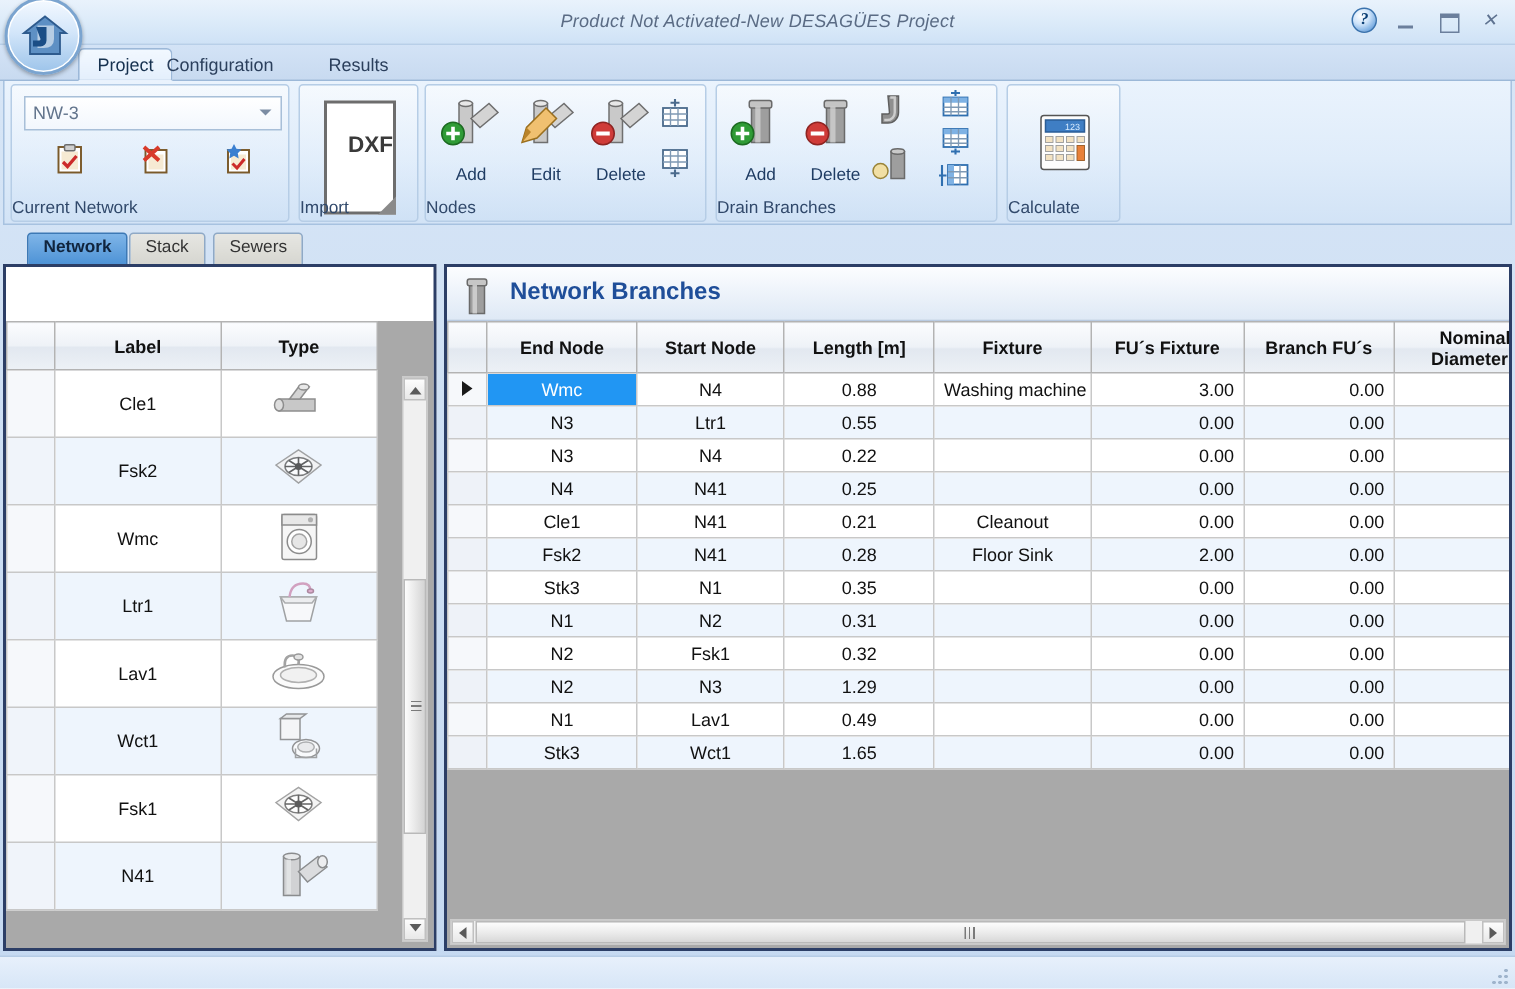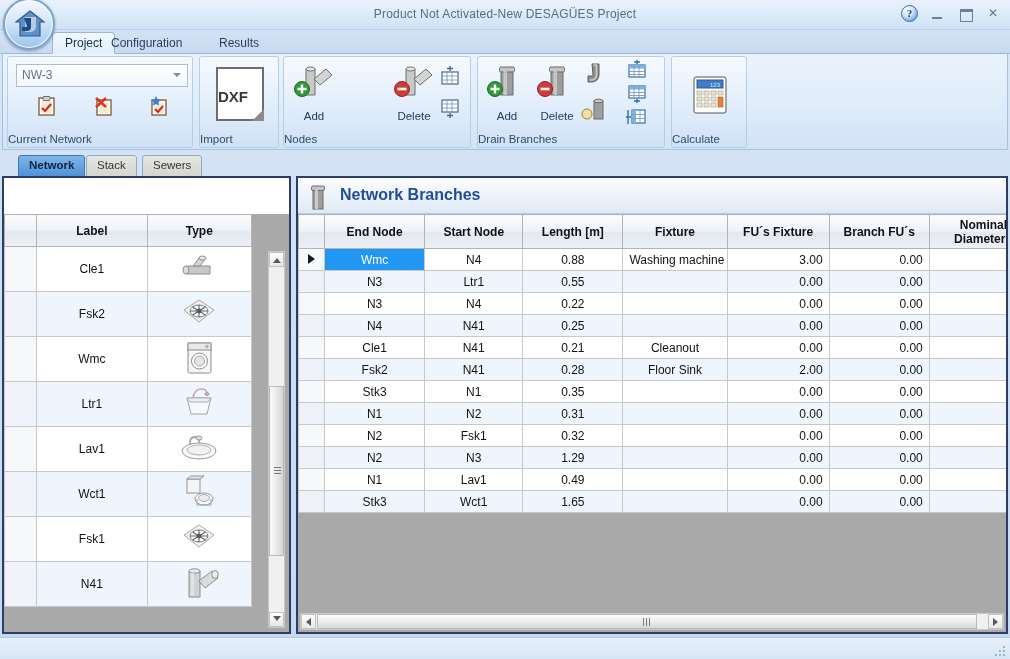--- a/index.html
+++ b/index.html
@@ -16,20 +16,21 @@
     width: 1010px; height: 659px;
     background: linear-gradient(to bottom, #d9e7f7 0%, #cfe0f4 40%, #c5d9f1 100%);
   }
 
   
   .titlebar {
     position: absolute; left: 0; top: 0;
     width: 1010px; height: 30px;
     background: linear-gradient(to bottom, #e9f2fc 0%, #dcebf9 50%, #cfe2f6 100%);
     border-bottom: 1px solid #b8cfe8;
+    font-style: italic;
   }
   .title-text {
     position: absolute; left: 0; top: 7px; width: 1010px;
     text-align: center;
     font-size: 12px; color: #5a6b84;
     letter-spacing: .2px;
   }
   .win-controls {
     position: absolute; right: 8px; top: 5px;
     display: flex; align-items: center; gap: 10px;
@@ -126,26 +127,26 @@
 
   .bigbtn {
     position: absolute; text-align: center; width: 50px;
   }
   .bigbtn .lbl { font-size: 11.5px; color: #1f3c63; margin-top: 1px; }
 
   .smallbtn { position: absolute; }
 
   .dxf {
     position: absolute; left: 16px; top: 10px;
-    width: 48px; height: 54px;
+    width: 48px; height: 76px;
     background: #ffffff;
     border: 2px solid #6d6d6d;
     font-family: "Liberation Sans", sans-serif;
     font-weight: bold; font-size: 15px; color: #3a3a3a;
-    text-align: left; line-height: 56px;
+    text-align: right; line-height: 56px;
   }
   .dxf::after {
     content:""; position:absolute; right:-2px; bottom:-2px;
     border-width: 0 0 12px 12px; border-style: solid;
     border-color: transparent transparent #8a8a8a transparent;
   }
 
   
   .ptabs { position: absolute; left: 18px; top: 155px; height: 22px; }
   .ptab {
@@ -372,20 +373,30 @@
       <div class="grp-body">
         <div class="bigbtn" style="left:5px; top:6px">
           <svg width="44" height="42" viewBox="0 0 44 42">
             <path d="M14 6 h9 v26 h-9 z" fill="#c9c9c9" stroke="#6f6f6f"></path>
             <path d="M22 16 l12 -10 l6 6 l-12 10 z" fill="#d4d4d4" stroke="#6f6f6f"></path>
             <ellipse cx="18.5" cy="6" rx="4.5" ry="2" fill="#e8e8e8" stroke="#6f6f6f"></ellipse>
             <circle cx="10" cy="26" r="7.5" fill="#2f9b36" stroke="#1d6b22"></circle>
             <path d="M10 21.5 v9 M5.5 26 h9" stroke="#fff" stroke-width="2.4"></path>
           </svg>
           <div class="lbl">Add</div>
+        </div>
+        <div class="bigbtn" style="left:55px; top:6px">
+          <svg width="44" height="42" viewBox="0 0 44 42">
+            <path d="M14 6 h9 v26 h-9 z" fill="#c9c9c9" stroke="#6f6f6f"></path>
+            <path d="M22 16 l12 -10 l6 6 l-12 10 z" fill="#d4d4d4" stroke="#6f6f6f"></path>
+            <ellipse cx="18.5" cy="6" rx="4.5" ry="2" fill="#e8e8e8" stroke="#6f6f6f"></ellipse>
+            <path d="M6 32 l3 -10 l13 -13 l7 7 l-13 13 z" fill="#f0c070" stroke="#9a6f1e"></path>
+            <path d="M6 32 l3 -10 l3 3 z" fill="#b9832a"></path>
+          </svg>
+          <div class="lbl">Edit</div>
         </div>
         <div class="bigbtn" style="left:105px; top:6px">
           <svg width="44" height="42" viewBox="0 0 44 42">
             <path d="M14 6 h9 v26 h-9 z" fill="#c9c9c9" stroke="#6f6f6f"></path>
             <path d="M22 16 l12 -10 l6 6 l-12 10 z" fill="#d4d4d4" stroke="#6f6f6f"></path>
             <ellipse cx="18.5" cy="6" rx="4.5" ry="2" fill="#e8e8e8" stroke="#6f6f6f"></ellipse>
             <circle cx="10" cy="26" r="7.5" fill="#cf3b38" stroke="#8e2422"></circle>
             <path d="M5.5 26 h9" stroke="#fff" stroke-width="2.6"></path>
           </svg>
           <div class="lbl">Delete</div>

